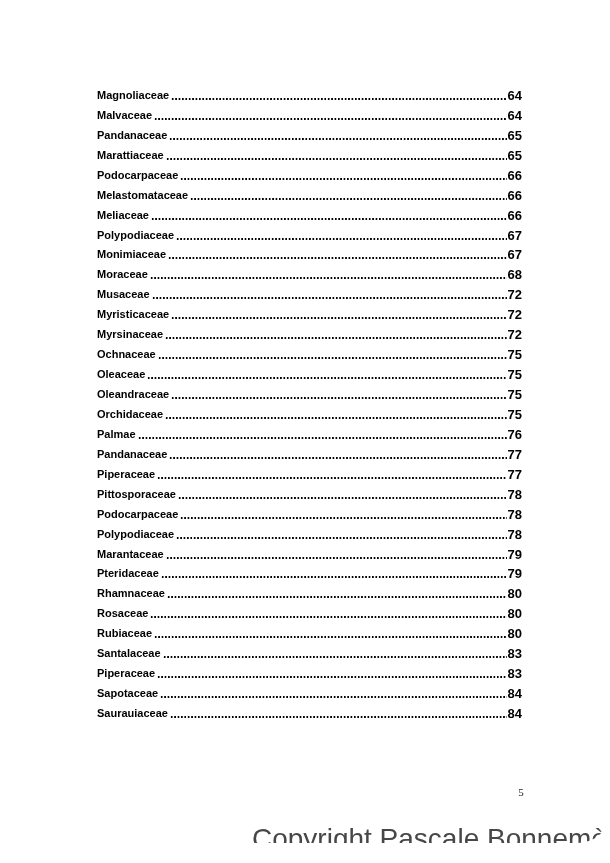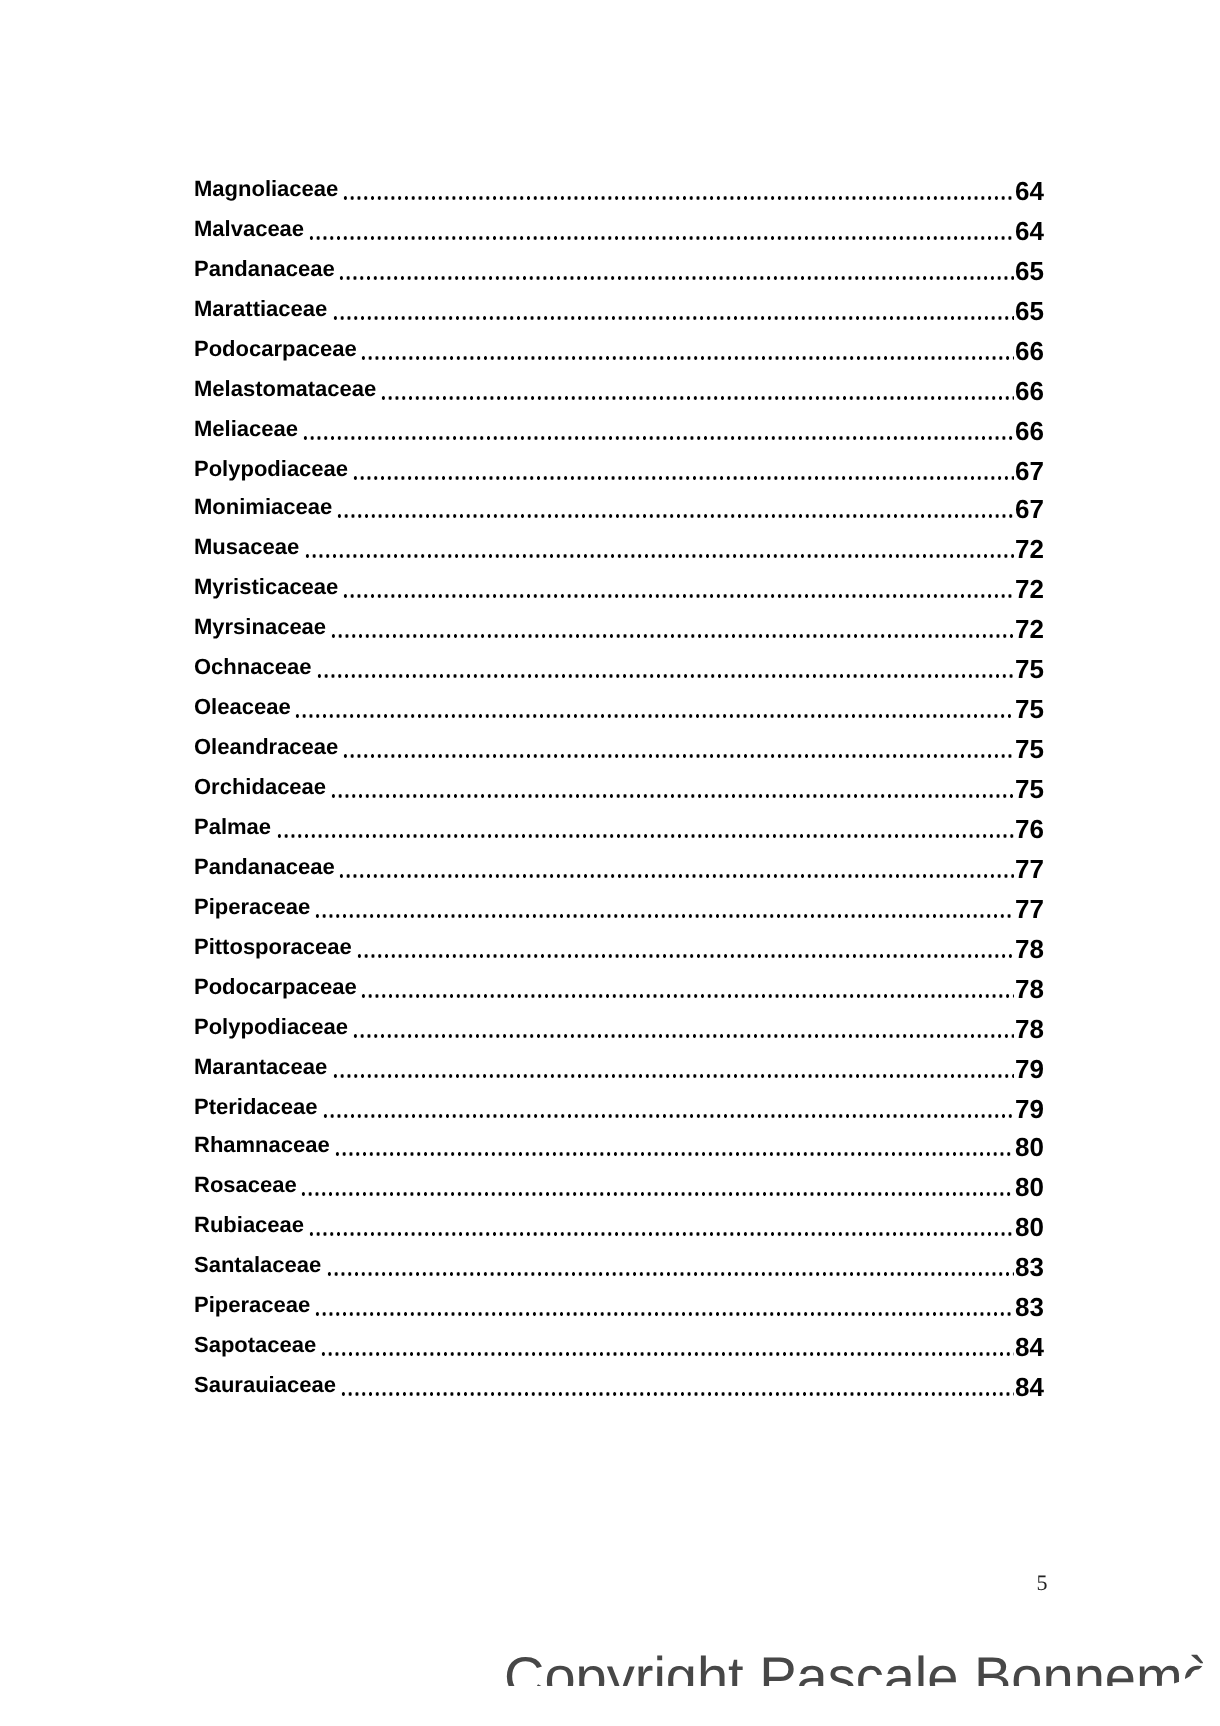--- a/index.html
+++ b/index.html
@@ -126,20 +126,25 @@
       <span class="toc-dots"></span>
       <span class="toc-page">67</span>
     </div>
 
     <div class="toc-row">
       <span class="toc-label">Monimiaceae</span>
       <span class="toc-dots"></span>
       <span class="toc-page">67</span>
     </div>
 
+    <div class="toc-row">
+      <span class="toc-label">Moraceae</span>
+      <span class="toc-dots"></span>
+      <span class="toc-page">68</span>
+    </div>
 
     <div class="toc-row">
       <span class="toc-label">Musaceae</span>
       <span class="toc-dots"></span>
       <span class="toc-page">72</span>
     </div>
 
     <div class="toc-row">
       <span class="toc-label">Myristicaceae</span>
       <span class="toc-dots"></span>

